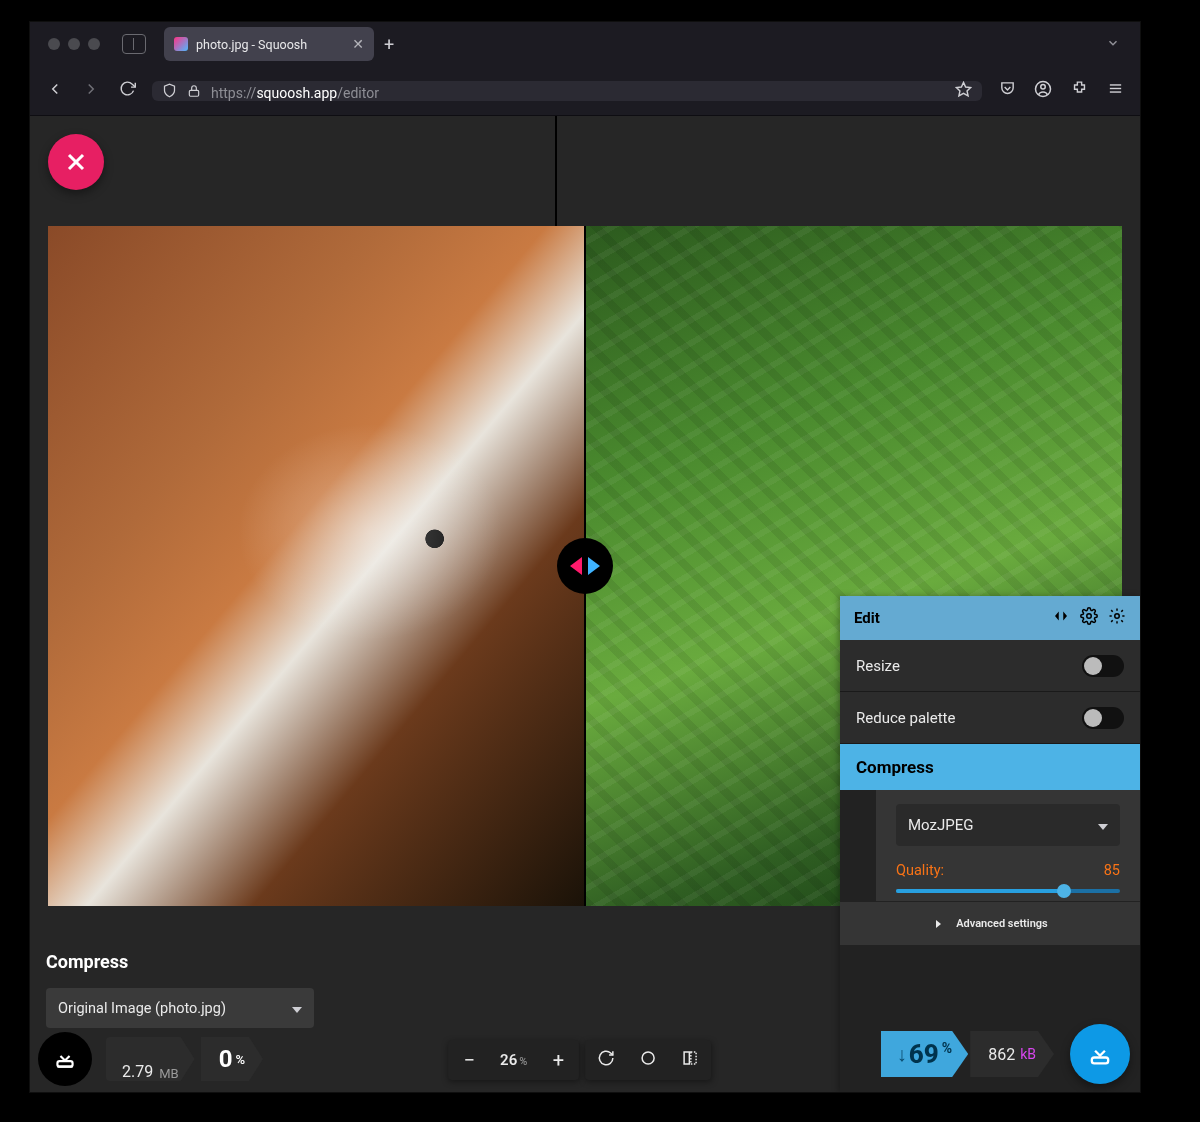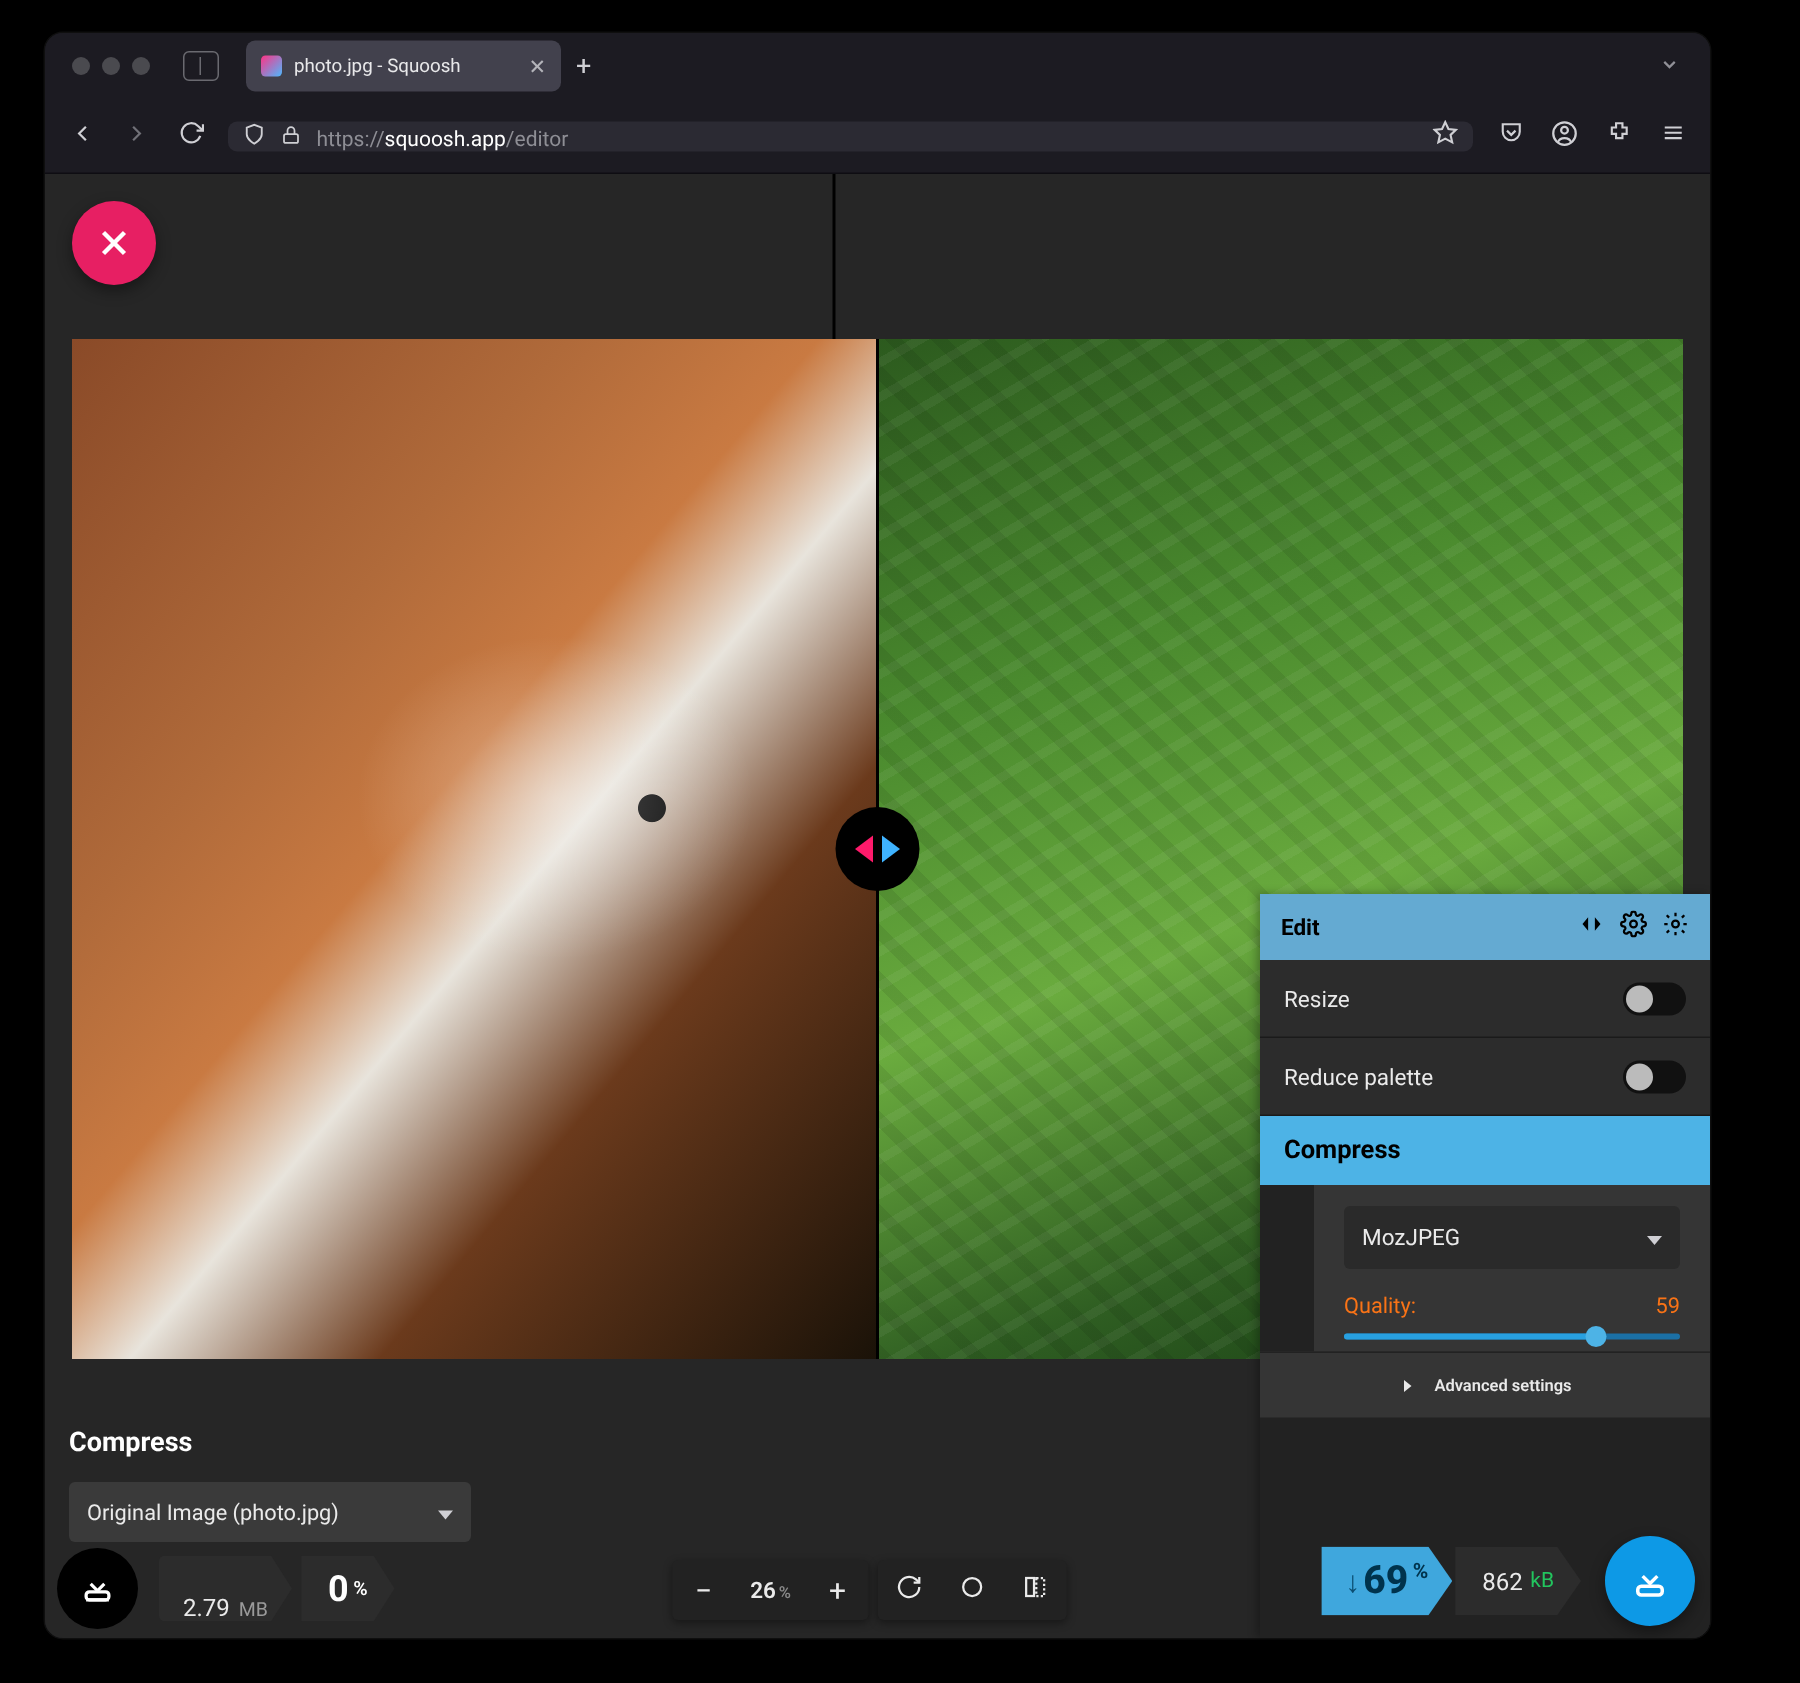--- a/index.html
+++ b/index.html
@@ -1,20 +1,20 @@
 <!DOCTYPE html>
 <html><head>
 <meta charset="utf-8">
 <style>
   * { box-sizing: border-box; margin: 0; padding: 0; font-family: -apple-system, BlinkMacSystemFont, "Segoe UI", Roboto, Helvetica, Arial, sans-serif; }
   body { background: #000; width: 1200px; height: 1122px; overflow: hidden; }
 
   .window {
     position: absolute; left: 30px; top: 22px; width: 1110px; height: 1070px;
-    background: #1c1b22; border-radius: 12px; overflow: hidden;
+    background: #1c1b22; border-radius: 0; overflow: hidden;
     box-shadow: 0 0 0 1px rgba(255,255,255,0.06);
   }
 
   
   .tabstrip { height: 44px; background: #1c1b22; display: flex; align-items: center; padding: 0 10px; }
   .traffic { display: flex; gap: 8px; margin-left: 8px; }
   .traffic span { width: 12px; height: 12px; border-radius: 50%; background: #4a4a4f; display: inline-block; }
   .sidebar-btn { margin-left: 22px; width: 24px; height: 20px; border: 1px solid #6a6a70; border-radius: 4px; position: relative; }
   .sidebar-btn::after { content:''; position:absolute; right:4px; top:3px; bottom:3px; width:7px; border-left:1px solid #6a6a70; }
   .tab {
@@ -126,21 +126,21 @@
     background:#3fa7dd; color:#00334d; height:46px; padding:0 16px; display:flex; align-items:center; font-size:26px; font-weight:800;
     clip-path: polygon(0 0, calc(100% - 16px) 0, 100% 50%, calc(100% - 16px) 100%, 0 100%);
   }
   .pct-blue .arrow{ color:#0b4e72; margin-right:2px; font-size:20px; }
   .pct-blue .pct{ font-size:14px; font-weight:700; margin-left:3px; position:relative; top:-6px;}
   .size-chip {
     background:#2c2c2c; color:#eaeaea; height:46px; padding:0 18px; font-size:16px; display:flex; align-items:center;
     clip-path: polygon(0 0, calc(100% - 16px) 0, 100% 50%, calc(100% - 16px) 100%, 0 100%);
     margin-left:-10px;
   }
-  .size-chip .unit{ color:#22c55e; margin-left:5px; font-size:14px;}
+  .size-chip .unit{ color:#d946ef; margin-left:5px; font-size:14px;}
   .dl-blue { width:60px; height:60px; border-radius:50%; background:#0d99e6; display:flex; align-items:center; justify-content:center; cursor:pointer; margin-left:4px; box-shadow:0 4px 10px rgba(0,0,0,0.4);}
   .dl-blue svg{ width:28px; height:28px; }
 
   
   .zoombar {
     position:absolute; left:50%; bottom:12px; transform:translateX(-52%); display:flex; align-items:center; gap:6px; z-index:25;
   }
   .zoombar .grp { background:#222; border-radius:4px; display:flex; align-items:center; height:40px; box-shadow:0 2px 6px rgba(0,0,0,0.4); }
   .zoombar button { background:transparent; border:none; color:#eaeaea; width:42px; height:40px; font-size:20px; cursor:pointer; }
   .zoombar .zval { color:#eaeaea; padding:0 10px; font-size:15px; font-weight:600; }
@@ -313,21 +313,21 @@
         <div class="toggle"></div>
       </div>
       <div class="rp-section">Compress</div>
       <div class="rp-body">
         <div class="codec-select">
           <span>MozJPEG</span>
           <span class="chev chev-down"></span>
         </div>
         <div class="quality-row">
           <span>Quality:</span>
-          <span>59</span>
+          <span>85</span>
         </div>
         <div class="slider">
           <div class="track"></div>
           <div class="thumb"></div>
         </div>
       </div>
       <div class="adv-row">
         <svg width="12" height="12" viewBox="0 0 24 24" fill="#eaeaea">
             <polygon points="8 4 18 12 8 20"></polygon>
           </svg>

